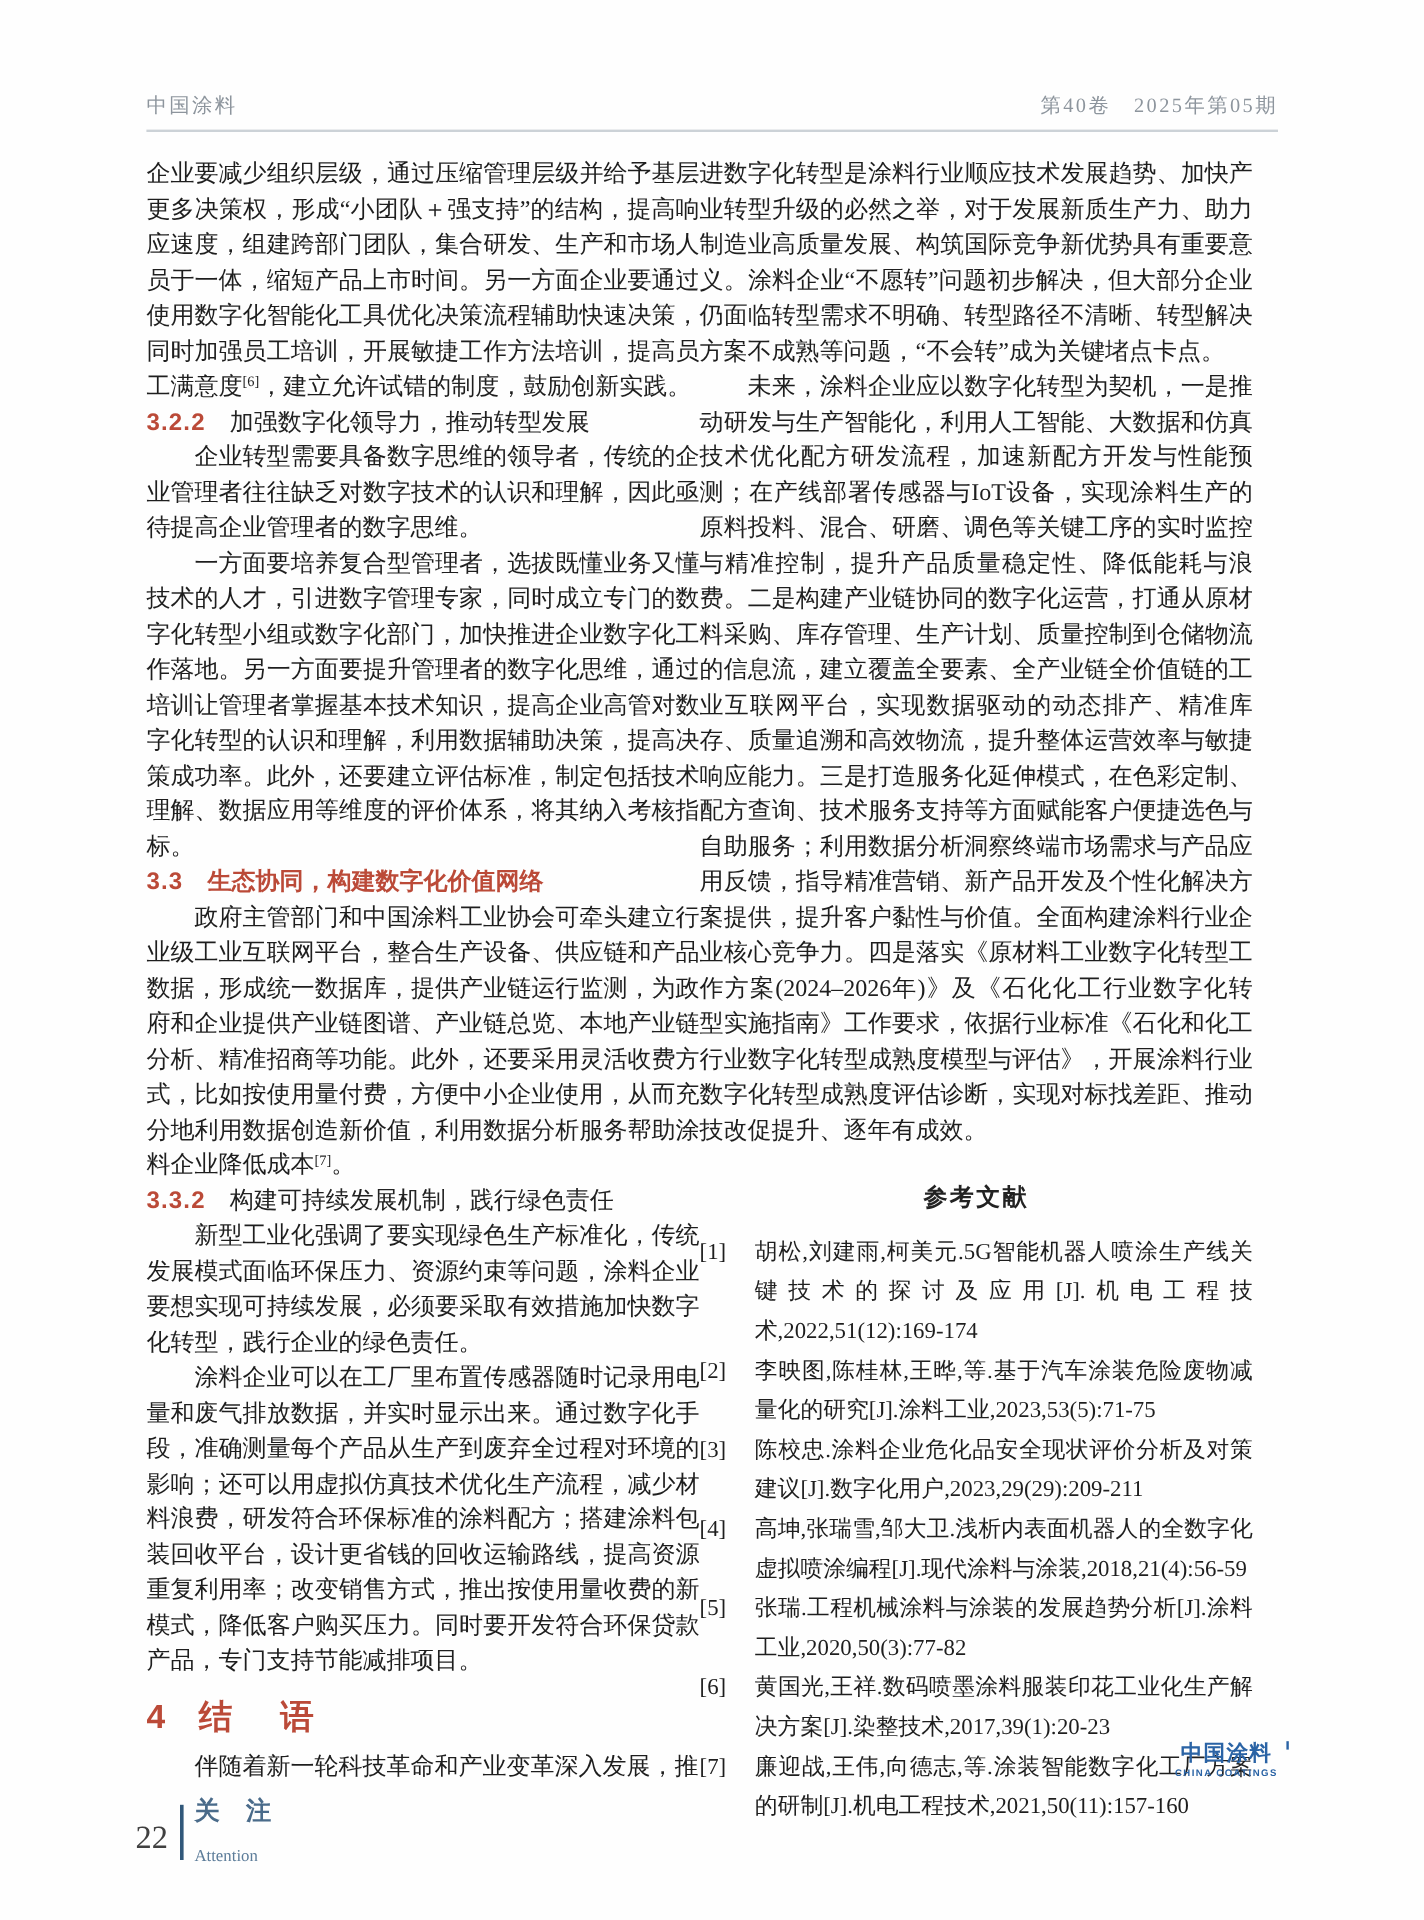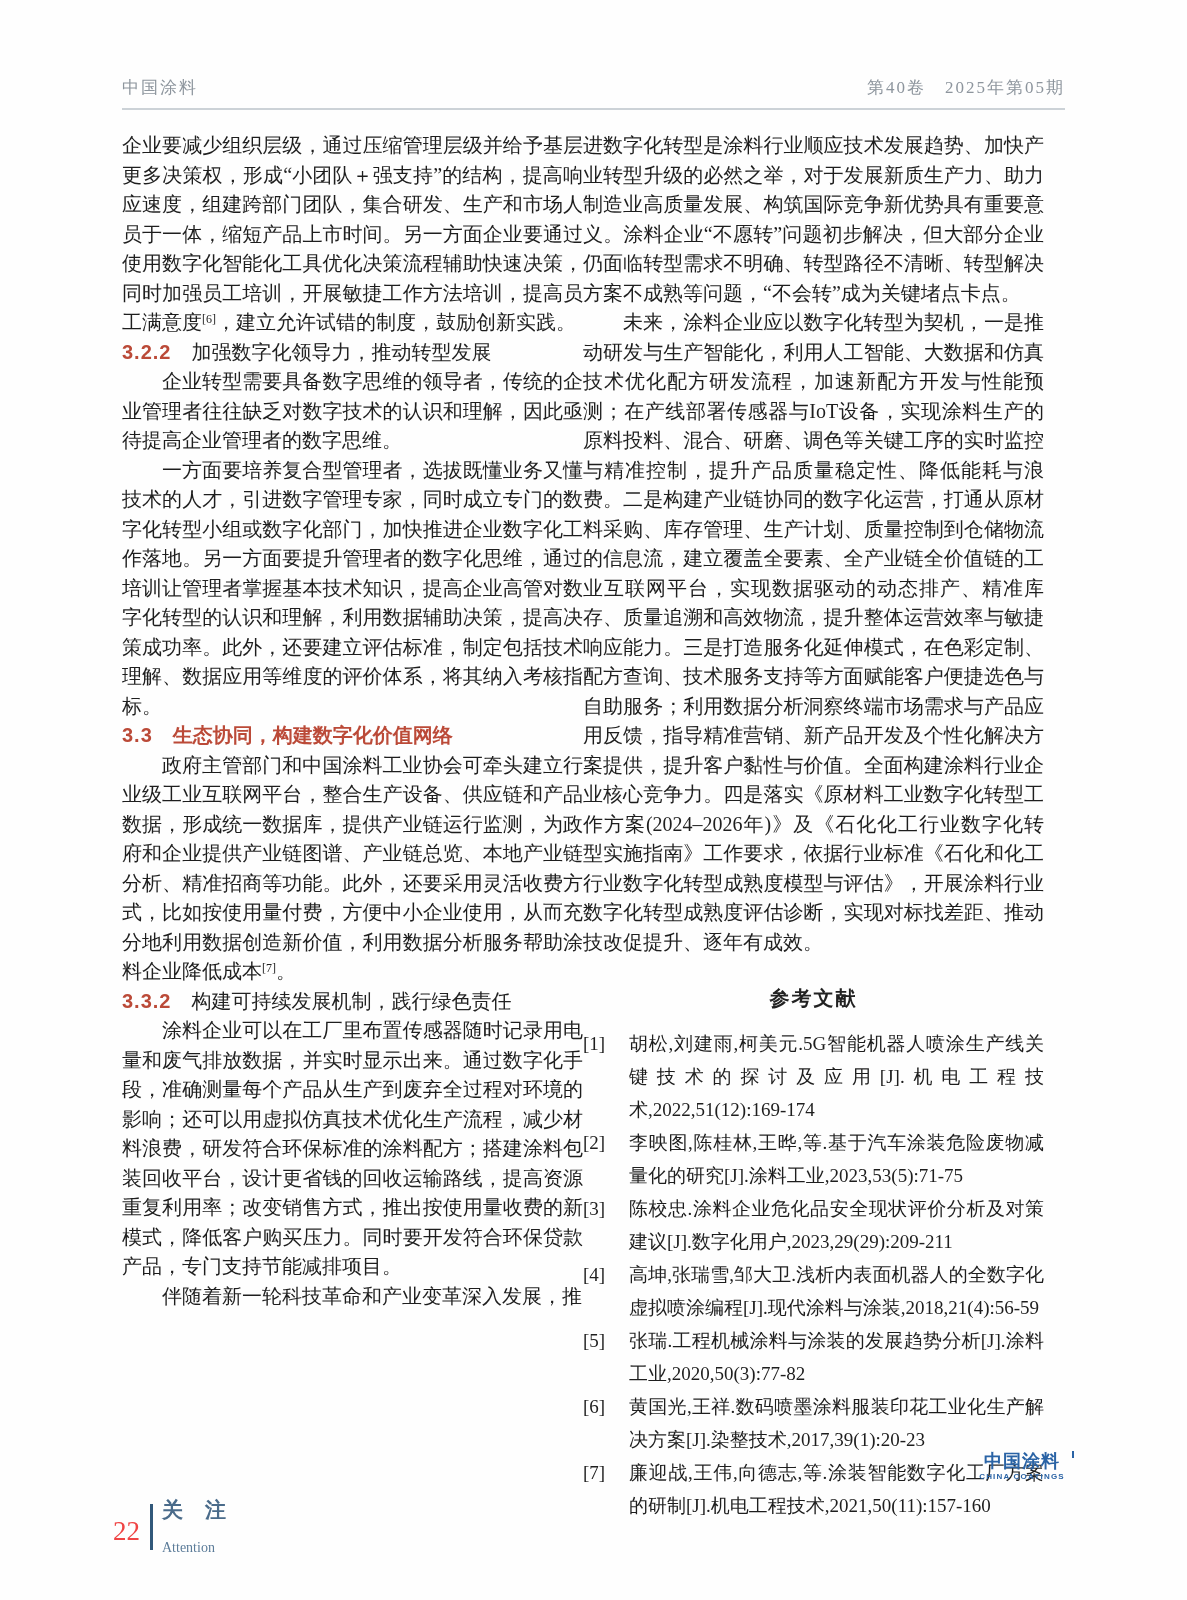--- a/index.html
+++ b/index.html
@@ -39,21 +39,21 @@
   
   .refs-title{
     margin:26px 0 14px 0;font-size:20px;line-height:30px;text-align:center;
     font-family:"Liberation Sans","DejaVu Sans",sans-serif;font-weight:bold;color:#222;letter-spacing:2px;
   }
   .ref-item{display:flex;font-size:19px;line-height:33px;}
   .ref-label{width:46px;flex-shrink:0;text-align:left;}
   .ref-text{flex:1;text-align:justify;text-justify:inter-ideograph;}
   
   .footer{position:absolute;left:113px;top:1498px;display:flex;align-items:center;}
-  .page-num{font-size:27px;color:#ef4444;margin-right:10px;margin-top:8px;}
+  .page-num{font-size:27px;color:#404040;margin-right:10px;margin-top:8px;}
   .footer-bar{width:3px;height:46px;background:#31587a;margin-right:9px;}
   .footer-sec{display:flex;flex-direction:column;justify-content:center;}
   .footer-cn{
     font-family:"Liberation Sans","DejaVu Sans",sans-serif;font-weight:bold;
     font-size:21px;color:#4a6b8a;letter-spacing:22px;line-height:24px;white-space:nowrap;
   }
   .footer-en{font-size:14px;color:#5c7c99;line-height:17px;margin-top:17px;}
   
   .logo{position:absolute;left:976px;top:1452px;text-align:center;color:#2a63a5;width:92px;}
   .logo-cn{
@@ -84,22 +84,24 @@
     <p class="para indent">企业转型需要具备数字思维的领导者，传统的企业管理者往往缺乏对数字技术的认识和理解，因此亟待提高企业管理者的数字思维。</p>
     <p class="para indent">一方面要培养复合型管理者，选拔既懂业务又懂技术的人才，引进数字管理专家，同时成立专门的数字化转型小组或数字化部门，加快推进企业数字化工作落地。另一方面要提升管理者的数字化思维，通过培训让管理者掌握基本技术知识，提高企业高管对数字化转型的认识和理解，利用数据辅助决策，提高决策成功率。此外，还要建立评估标准，制定包括技术理解、数据应用等维度的评价体系，将其纳入考核指标。</p>
 
     <p class="h3 red"><span class="num">3.3</span><span class="htitle">生态协同，构建数字化价值网络</span></p>
 
 
     <p class="para indent"><span>政府主管部门和中国涂料工业协会可牵头建立行业级工业互联网平台，整合生产设备、供应链和产品数据，形成统一数据库，提供产业链运行监测，为政府和企业提供产业链图谱、产业链总览、本地产业链分析、精准招商等功能。此外，还要采用灵活收费方式，比如按使用量付费，方便中小企业使用，从而充分地利用数据创造新价值，利用数据分析服务帮助涂料企业降低成本</span><sup class="cit">[7]</sup><span>。</span></p>
 
     <p class="h3"><span class="num">3.3.2</span><span class="htitle">构建可持续发展机制，践行绿色责任</span></p>
 
+    <p class="para indent">新型工业化强调了要实现绿色生产标准化，传统发展模式面临环保压力、资源约束等问题，涂料企业要想实现可持续发展，必须要采取有效措施加快数字化转型，践行企业的绿色责任。</p>
     <p class="para indent">涂料企业可以在工厂里布置传感器随时记录用电量和废气排放数据，并实时显示出来。通过数字化手段，准确测量每个产品从生产到废弃全过程对环境的影响；还可以用虚拟仿真技术优化生产流程，减少材料浪费，研发符合环保标准的涂料配方；搭建涂料包装回收平台，设计更省钱的回收运输路线，提高资源重复利用率；改变销售方式，推出按使用量收费的新模式，降低客户购买压力。同时要开发符合环保贷款产品，专门支持节能减排项目。</p>
 
+    <h2 class="hbig"><span class="num">4</span><span class="btitle">结　语</span></h2>
 
     <p class="para indent">伴随着新一轮科技革命和产业变革深入发展，推</p>
   </div>
 
   <div class="col">
     <p class="para">进数字化转型是涂料行业顺应技术发展趋势、加快产业转型升级的必然之举，对于发展新质生产力、助力制造业高质量发展、构筑国际竞争新优势具有重要意义。涂料企业“不愿转”问题初步解决，但大部分企业仍面临转型需求不明确、转型路径不清晰、转型解决方案不成熟等问题，“不会转”成为关键堵点卡点。</p>
     <p class="para indent">未来，涂料企业应以数字化转型为契机，一是推动研发与生产智能化，利用人工智能、大数据和仿真技术优化配方研发流程，加速新配方开发与性能预测；在产线部署传感器与IoT设备，实现涂料生产的原料投料、混合、研磨、调色等关键工序的实时监控与精准控制，提升产品质量稳定性、降低能耗与浪费。二是构建产业链协同的数字化运营，打通从原材料采购、库存管理、生产计划、质量控制到仓储物流的信息流，建立覆盖全要素、全产业链全价值链的工业互联网平台，实现数据驱动的动态排产、精准库存、质量追溯和高效物流，提升整体运营效率与敏捷响应能力。三是打造服务化延伸模式，在色彩定制、配方查询、技术服务支持等方面赋能客户便捷选色与自助服务；利用数据分析洞察终端市场需求与产品应用反馈，指导精准营销、新产品开发及个性化解决方案提供，提升客户黏性与价值。全面构建涂料行业企业核心竞争力。四是落实《原材料工业数字化转型工作方案(2024–2026年)》及《石化化工行业数字化转型实施指南》工作要求，依据行业标准《石化和化工行业数字化转型成熟度模型与评估》，开展涂料行业数字化转型成熟度评估诊断，实现对标找差距、推动技改促提升、逐年有成效。</p>
 
     <h3 class="refs-title">参考文献</h3>
 

